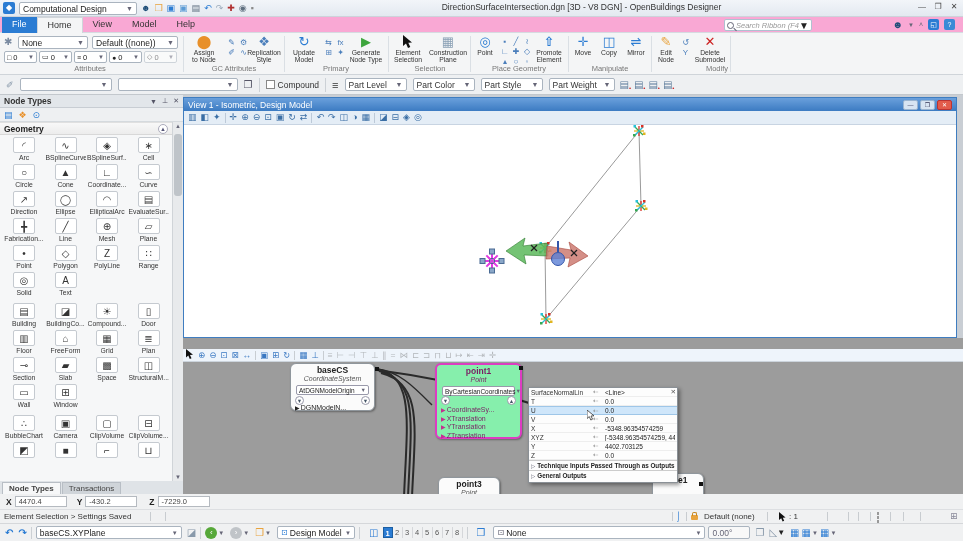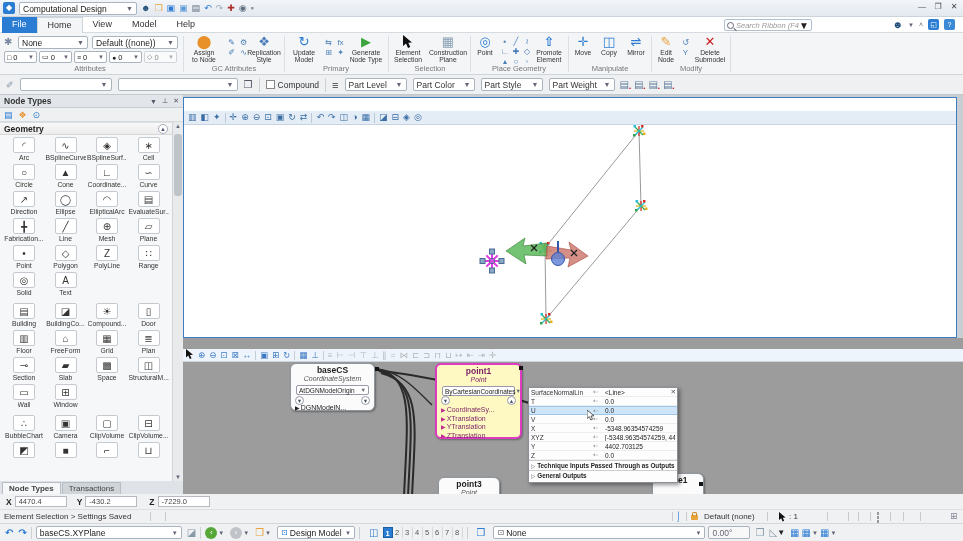--- a/index.html
+++ b/index.html
@@ -14,21 +14,21 @@
   .ws-dd{left:19px;top:2px;width:118px;height:13px;}
   .dd{background:#fff;border:1px solid #aab4bf;border-radius:2px;display:flex;align-items:center;padding:0 3px;overflow:hidden;}
   .dd .txt{flex:1;white-space:nowrap;overflow:hidden;font-size:8.5px;}
   .dd .car{color:#667;font-size:7px;margin-left:2px;}
   .qa{left:141px;top:1px;height:14px;display:flex;align-items:center;gap:4px;}
   .qa span{font-size:9px;line-height:14px;cursor:default;}
   .wtitle{left:330px;right:130px;top:2px;text-align:center;font-size:8.5px;color:#333;white-space:nowrap;overflow:hidden;}
   .winbtns{right:2px;top:1px;display:flex;gap:2px;}
   .winbtn{width:14px;height:12px;text-align:center;line-height:11px;font-size:8px;color:#444;border-radius:2px;}
   
-  .tabrow{left:0;top:17px;width:963px;height:16px;background:#ffffff;border-bottom:1px solid #d6dbe1;}
+  .tabrow{left:0;top:17px;width:963px;height:16px;background:#f9a8d4;border-bottom:1px solid #d6dbe1;}
   .rtabs{left:2px;top:0;height:16px;display:flex;}
   .rtab{padding:2px 10px;font-size:9px;color:#333;}
   .rtab.file{background:#2b7cd3;color:#fff;}
   .rtab.active{background:#f4f5f6;border:1px solid #d0d5da;border-bottom:none;}
   .search{right:151px;top:2px;width:88px;height:12px;background:#fff;border:1px solid #b0c0d0;border-radius:2px;display:flex;align-items:center;padding:0 2px;}
   .search .ph{flex:1;font-size:7.5px;color:#999;font-style:italic;white-space:nowrap;overflow:hidden;}
   .mag{width:7px;height:7px;border:1.3px solid #667;border-radius:50%;position:relative;margin-right:2px;}
   .mag:after{content:"";position:absolute;left:5px;top:6px;width:4px;height:1.3px;background:#667;transform:rotate(45deg);}
   .tr-right{right:8px;top:2px;display:flex;align-items:center;gap:5px;}
   .usr{font-size:10px;color:#1f4e79;}
@@ -95,21 +95,21 @@
   .g-tools .sep{width:1px;height:9px;background:#c8cdd2;}
   .g-canvas{left:0;top:24px;width:780px;height:135px;overflow:hidden;}
   .gnode{position:absolute;background:#fbfbfb;border:1px solid #8f969c;border-radius:6px;box-shadow:1px 1px 2px rgba(0,0,0,.35);}
   .gnode .nt{text-align:center;font-weight:bold;font-size:8.5px;line-height:10px;margin-top:1px;}
   .gnode .ns{text-align:center;font-style:italic;font-size:7px;line-height:8px;color:#555;}
   .gnode .ndd{margin:2px 5px 0 5px;height:10px;background:#fff;border:1px solid #99a;border-radius:2px;display:flex;align-items:center;padding:0 2px;font-size:6.5px;}
   .gnode .ndd .car{margin-left:auto;font-size:5.5px;color:#667;}
   .chevbtn{position:absolute;width:9px;height:9px;border:1px solid #99a;border-radius:50%;background:#fff;font-size:5.5px;line-height:8px;text-align:center;color:#456;}
   .ninput{font-size:7px;line-height:8.5px;padding-left:4px;white-space:nowrap;overflow:hidden;}
   .ninput .ar{color:#222;font-size:6px;margin-right:1px;}
-  .gnode.pink{background:#fef9c3;border:2px solid #dd3cc2;}
+  .gnode.pink{background:#86efac;border:2px solid #dd3cc2;}
   .gnode.pink .nt,.gnode.pink .ns,.gnode.pink .ninput{color:#7a1f63;}
   .gnode.pink .ninput .ar{color:#c2308f;}
   .portdot{position:absolute;width:4px;height:4px;background:#111;}
   .popup{position:absolute;left:345px;top:25px;width:150px;height:96px;background:#fdfdfd;border:1px solid #8a9096;box-shadow:2px 2px 4px rgba(0,0,0,.4);}
   .prow{height:9px;display:flex;align-items:center;border-bottom:1px solid #eee;padding:0 2px;}
   .prow.hl{background:#cfe6fa;border-top:1px solid #9ec6e8;border-bottom:1px solid #9ec6e8;}
   .prow .l{width:62px;font-size:6.5px;white-space:nowrap;overflow:hidden;color:#333;}
   .prow .pi{width:12px;font-size:6.5px;color:#888;}
   .prow .v{flex:1;font-size:6.5px;white-space:nowrap;overflow:hidden;color:#222;}
   .pfoot{height:10px;display:flex;align-items:center;border-top:1px solid #ccc;padding:0 2px;font-size:6.3px;font-weight:bold;color:#222;}
@@ -154,20 +154,21 @@
         <span style="color: rgb(232, 163, 61);">❒</span>
         <span style="color: rgb(43, 124, 211);">▣</span>
         <span style="color: rgb(91, 155, 213);">▣</span>
         <span style="color: rgb(96, 112, 128);">▤</span>
         <span style="color: rgb(43, 124, 211);">↶</span>
         <span style="color: rgb(154, 170, 187);">↷</span>
         <span style="color: rgb(176, 48, 48);">✚</span>
         <span style="color: rgb(96, 112, 128);">◉</span>
         <span style="color: rgb(136, 136, 136);">▪</span>
       </div>
+    <div class="abs wtitle">DirectionSurfaceIntersection.dgn [3D - V8 DGN] - OpenBuildings Designer</div>
     <div class="abs winbtns">
       <div class="winbtn">—</div>
       <div class="winbtn">❐</div>
       <div class="winbtn">✕</div>
     </div>
   </div>
 
   <div class="abs tabrow">
     <div class="abs rtabs" id="ribbon-tabs">
         <div class="rtab file">File</div>
@@ -329,21 +330,21 @@
     </div>
     <div class="minis" id="modify-minis" style="left:680px;top:5px;grid-template-columns:11px;">
         <span>↺</span>
         <span>Y</span>
       </div>
     <div class="bigbtn" style="left:693px;width:34px;">
       <span class="ic" style="color:#cc2222;font-weight:bold;">✕</span>
       <span class="lb">Delete
 Submodel</span>
     </div>
-    <div class="abs grplabel" style="left:654px;width:74px;">Modify</div>
+    <div class="abs grplabel" style="left:680px;width:74px;">Modify</div>
     <div class="vr" style="left:730px;"></div>
   </div>
 
   <div class="abs toolbar2">
     <span class="t2-item" style="color:#8899aa;font-size:9px;">✐</span>
     <div class="dd t2-item" style="width:92px;height:13px;">
         <span class="txt"></span>
         <span class="car">▼</span>
       </div>
     <div class="dd t2-item" style="width:120px;height:13px;">
@@ -587,20 +588,26 @@
       <div class="p-thumb"></div>
       <span class="p-sarr" style="bottom:1px;">▼</span>
     </div>
     <div class="abs p-tabs" id="panel-tabs">
         <div class="p-tab active">Node Types</div>
         <div class="p-tab">Transactions</div>
       </div>
   </div>
 
   <div class="abs viewwin">
+    <div class="abs v-title">
+      <span class="t">View 1 - Isometric, Design Model</span>
+      <span class="v-btn">—</span>
+      <span class="v-btn">❐</span>
+      <span class="v-btn close">✕</span>
+    </div>
     <div class="abs v-tools" id="view-tools">
         <span class="vi">▥</span>
         <span class="vi">◧</span>
         <span class="vi">✦</span>
         <span class="sep"></span>
         <span class="vi">✛</span>
         <span class="vi">⊕</span>
         <span class="vi">⊖</span>
         <span class="vi">⊡</span>
         <span class="vi">▣</span>

